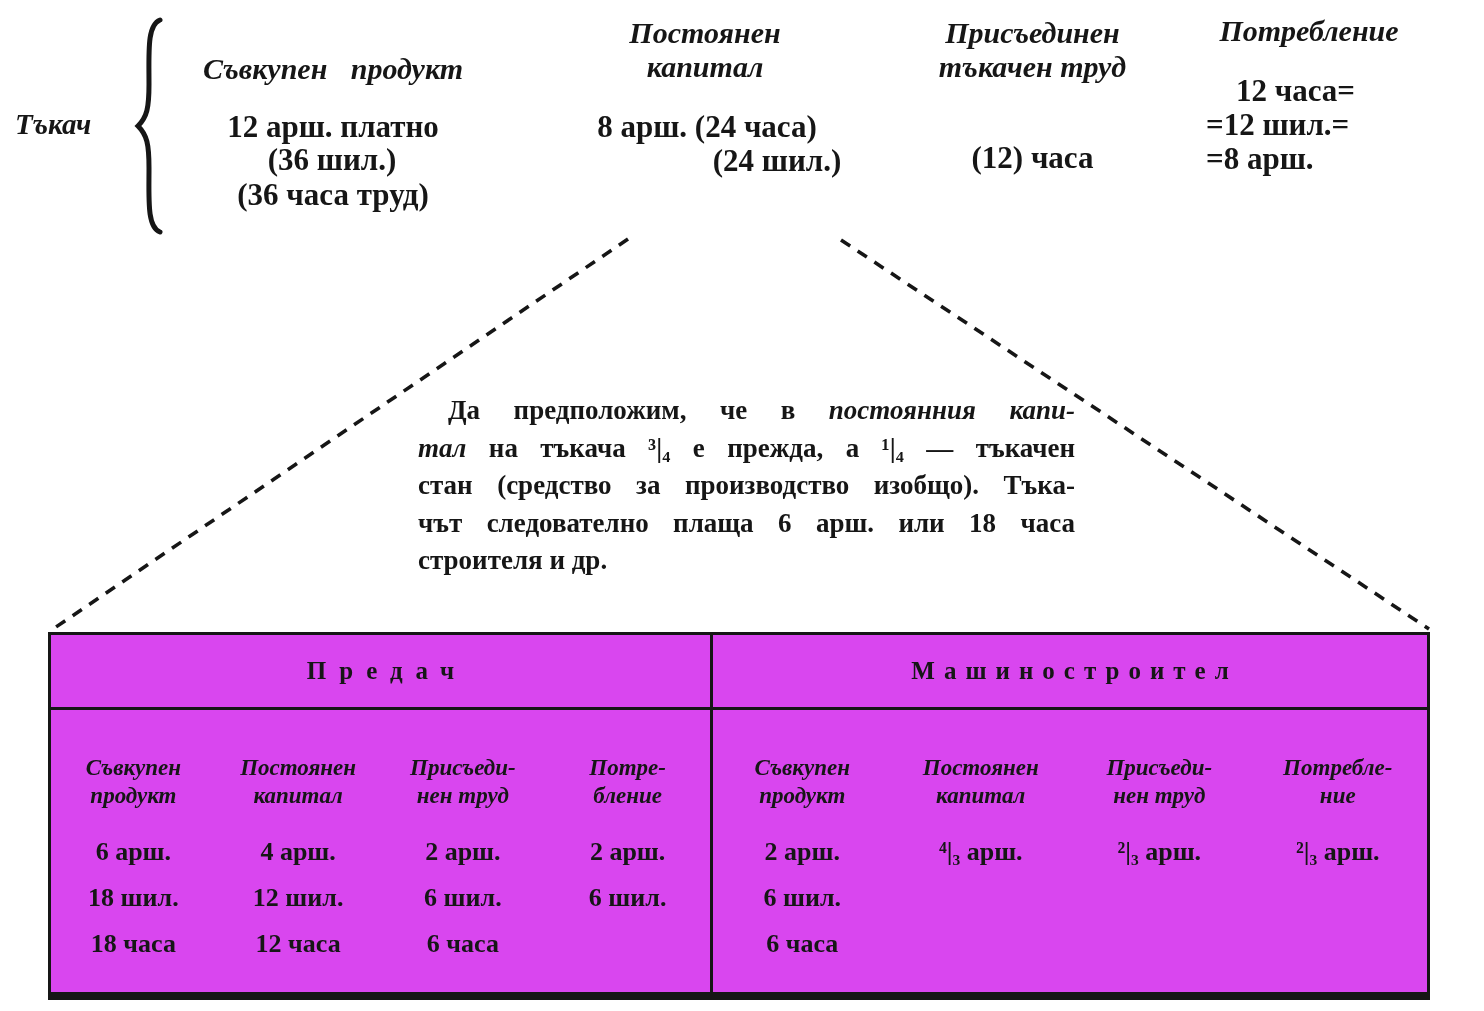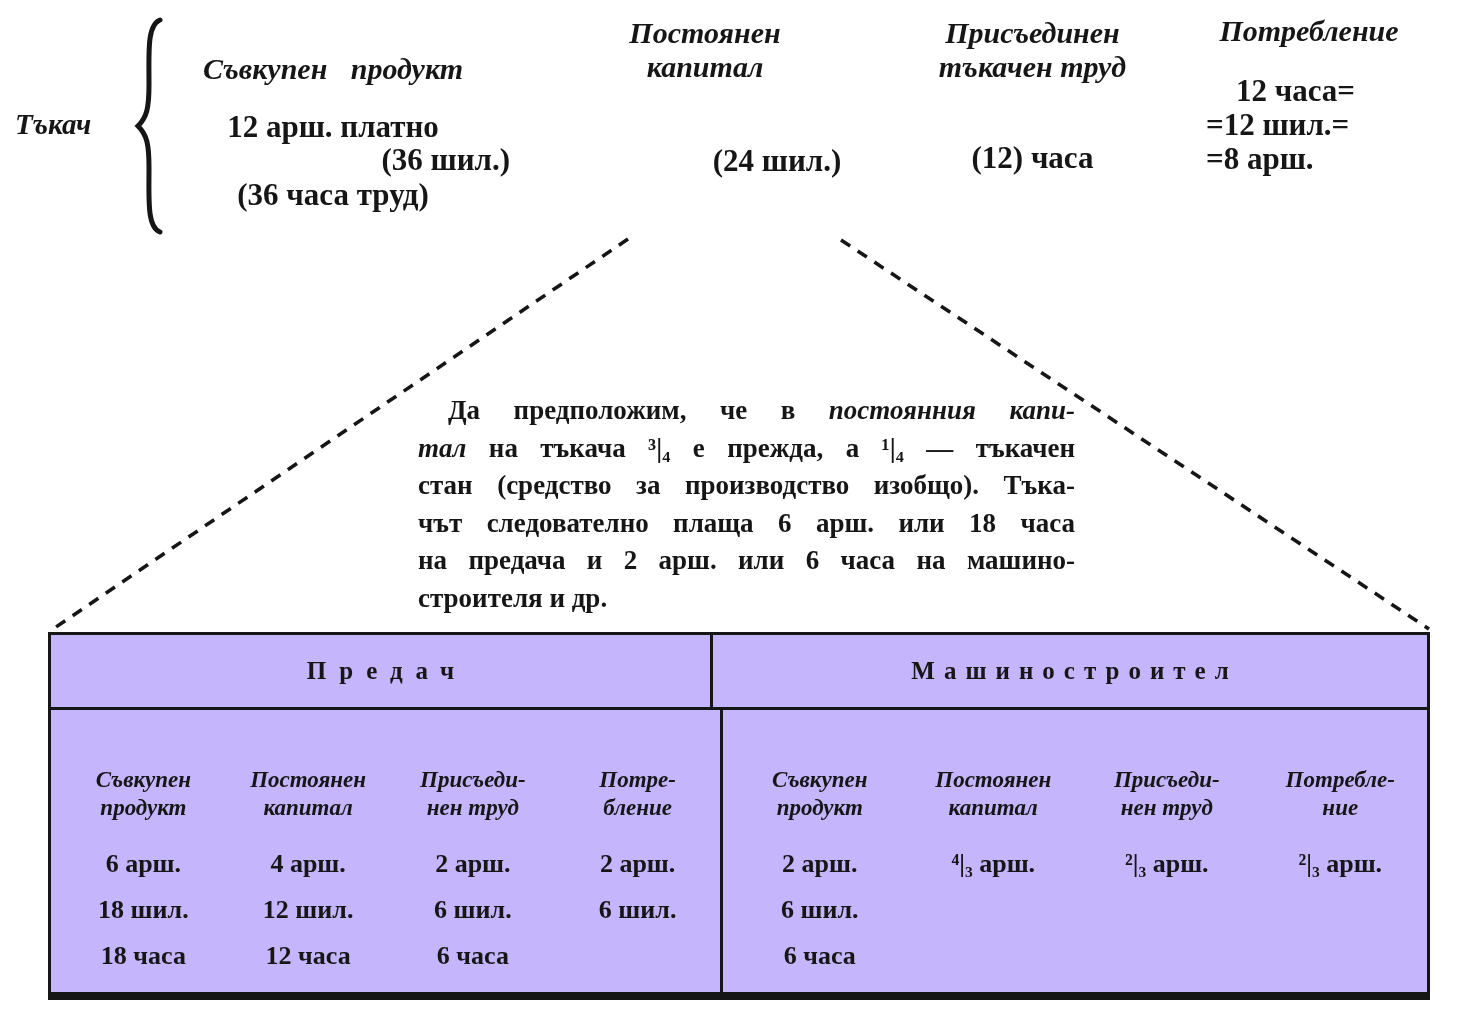--- a/index.html
+++ b/index.html
@@ -17,30 +17,30 @@
   .tophdr{font-style:italic;font-weight:700;font-size:30px;text-align:center;line-height:34px;}
   .ws{word-spacing:16px;text-align:center;}
   .topval{font-weight:700;font-size:31px;text-align:center;line-height:34px;}
   .left-align{text-align:left;}
   
   .para{font-weight:700;font-size:27px;line-height:37.5px;}
   .para .jline{text-align:justify;text-align-last:justify;}
   .para .lastline{text-align:left;}
   .para i{font-style:italic;}
   
-  .table{box-sizing:border-box;border:3px solid #161616;border-bottom:8px solid #161616;background:#c4b5fd;}
+  .table{box-sizing:border-box;border:3px solid #161616;border-bottom:8px solid #161616;background:#d946ef;}
   .band{display:flex;height:72px;border-bottom:3px solid #161616;}
   .band-cell{display:flex;align-items:center;justify-content:center;box-sizing:border-box;}
   .band-left{width:662px;border-right:3px solid #161616;}
   .band-right{flex:1;}
   .band-title{font-weight:700;font-size:25px;}
   .lt{letter-spacing:13px;text-indent:13px;}
   .rt{letter-spacing:9px;text-indent:9px;}
   .tbody{display:flex;height:283px;}
-  .half{box-sizing:border-box;padding-top:56px;margin-left:10px;}
+  .half{box-sizing:border-box;padding-top:44px;}
   .half-left{width:662px;border-right:3px solid #161616;}
   .half-right{flex:1;}
   .cols{display:grid;grid-template-columns:repeat(4,1fr);}
   .colhead{font-style:italic;font-weight:700;font-size:23px;line-height:28px;text-align:center;}
   .trow{display:grid;grid-template-columns:repeat(4,1fr);margin-top:16px;}
   .trow.first{margin-top:27px;}
   .tcell{font-weight:700;font-size:26px;text-align:center;white-space:nowrap;}
   svg{display:block;}
 </style>
 </head>
@@ -49,27 +49,28 @@
 <div class="page">
 
   <div class="abs tkach" style="left:15px;top:108px;width:110px;">Тъкач</div>
 
   <svg class="abs" style="left:126px;top:16px;" width="48" height="220" viewBox="0 0 48 220">
     <path d="M34,4 C21,9 23,36 23,68 C23,92 21,101 12,110 C21,119 23,128 23,152 C23,184 21,211 34,216" fill="none" stroke="#161616" stroke-width="5" stroke-linecap="round"></path>
   </svg>
 
   <div class="abs tophdr ws" style="left:168px;top:52px;width:330px;">Съвкупен продукт</div>
   <div class="abs topval" style="left:168px;top:110px;width:330px;">12 арш. платно</div>
-  <div class="abs topval" style="left:180px;top:143px;width:330px;text-align:right;">(36 шил.)</div>
+  <div class="abs topval" style="left:167px;top:143px;width:330px;">(36 шил.)</div>
   <div class="abs topval" style="left:168px;top:178px;width:330px;">(36 часа труд)</div>
 
   <div class="abs tophdr" style="left:560px;top:16px;width:290px;">
     <div>Постоянен</div>
     <div>капитал</div>
   </div>
+  <div class="abs topval" style="left:552px;top:110px;width:310px;">8 арш. (24 часа)</div>
   <div class="abs topval" style="left:692px;top:144px;width:170px;">(24 шил.)</div>
 
   <div class="abs tophdr" style="left:905px;top:16px;width:255px;">
     <div>Присъединен</div>
     <div>тъкачен труд</div>
   </div>
   <div class="abs topval" style="left:905px;top:141px;width:255px;">(12) часа</div>
 
   <div class="abs tophdr" style="left:1195px;top:14px;width:228px;">Потребление</div>
   <div class="abs topval left-align" style="left:1206px;top:74px;width:230px;">
@@ -81,21 +82,20 @@
   <svg class="abs" style="left:0;top:0;" width="1484" height="1011" viewBox="0 0 1484 1011">
     <line x1="628" y1="239" x2="53" y2="629" stroke="#161616" stroke-width="3.6" stroke-dasharray="11 9"></line>
     <line x1="841" y1="240" x2="1429" y2="629" stroke="#161616" stroke-width="3.6" stroke-dasharray="11 9"></line>
   </svg>
 
   <div class="abs para" style="left:418px;top:392px;width:657px;">
     <div class="jline" style="text-indent:30px;"><span>Да предположим, че в </span><i>постоянния капи-</i></div>
     <div class="jline"><i>тал</i><span> на тъкача ³|₄ е прежда, а ¹|₄ — тъкачен</span></div>
     <div class="jline">стан (средство за производство изобщо). Тъка-</div>
     <div class="jline">чът следователно плаща 6 арш. или 18 часа</div>
-    <div class="jline">на предача и 2 арш. или 6 часа на машино-</div>
     <div class="lastline">строителя и др.</div>
   </div>
 
   <div class="abs table" style="left:48px;top:632px;width:1382px;height:368px;">
 
     <div class="band">
       <div class="band-cell band-left">
         <span class="band-title lt">Предач</span>
       </div>
       <div class="band-cell band-right">

